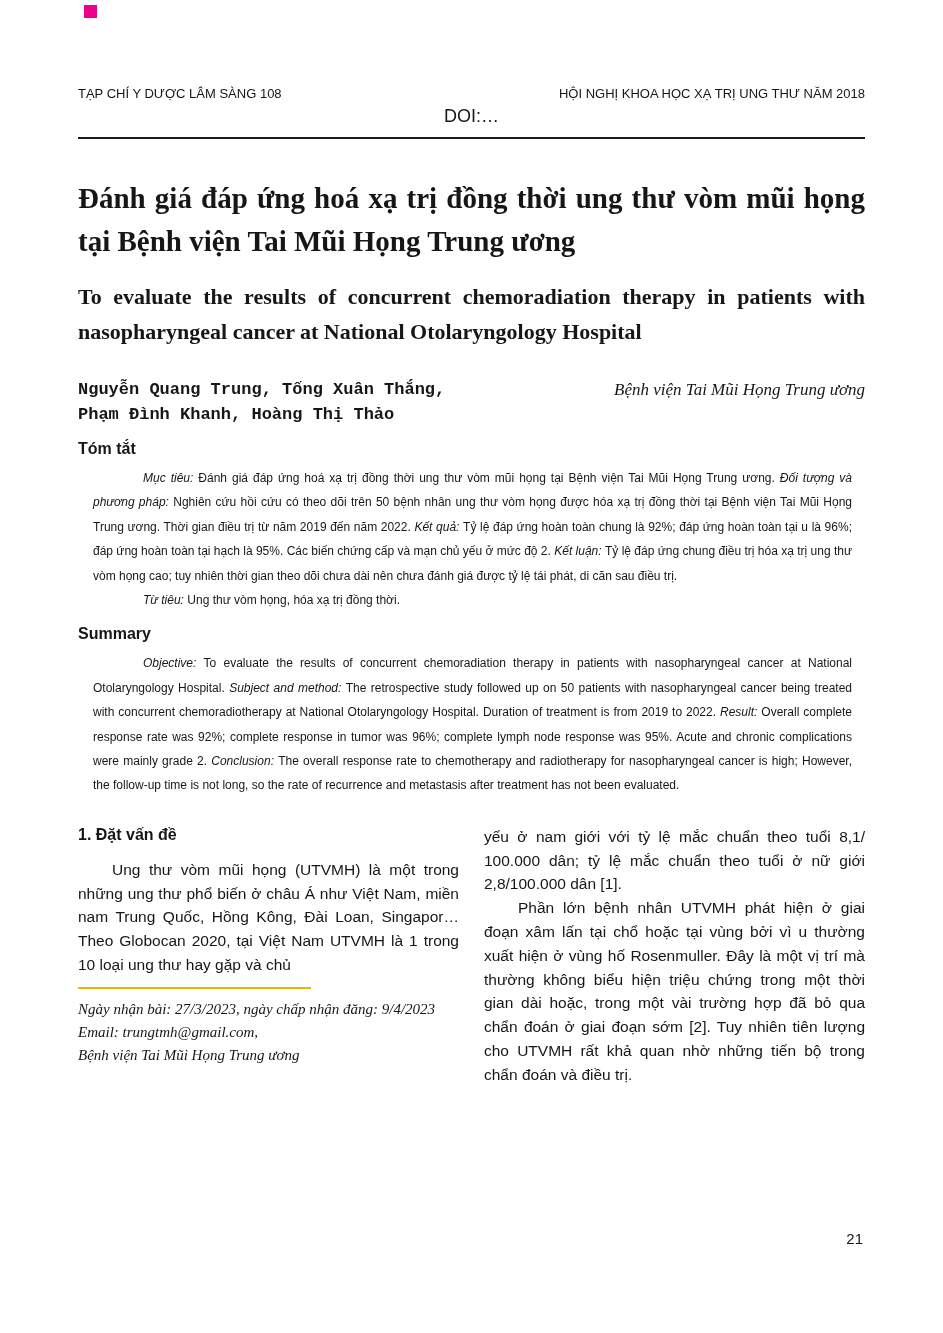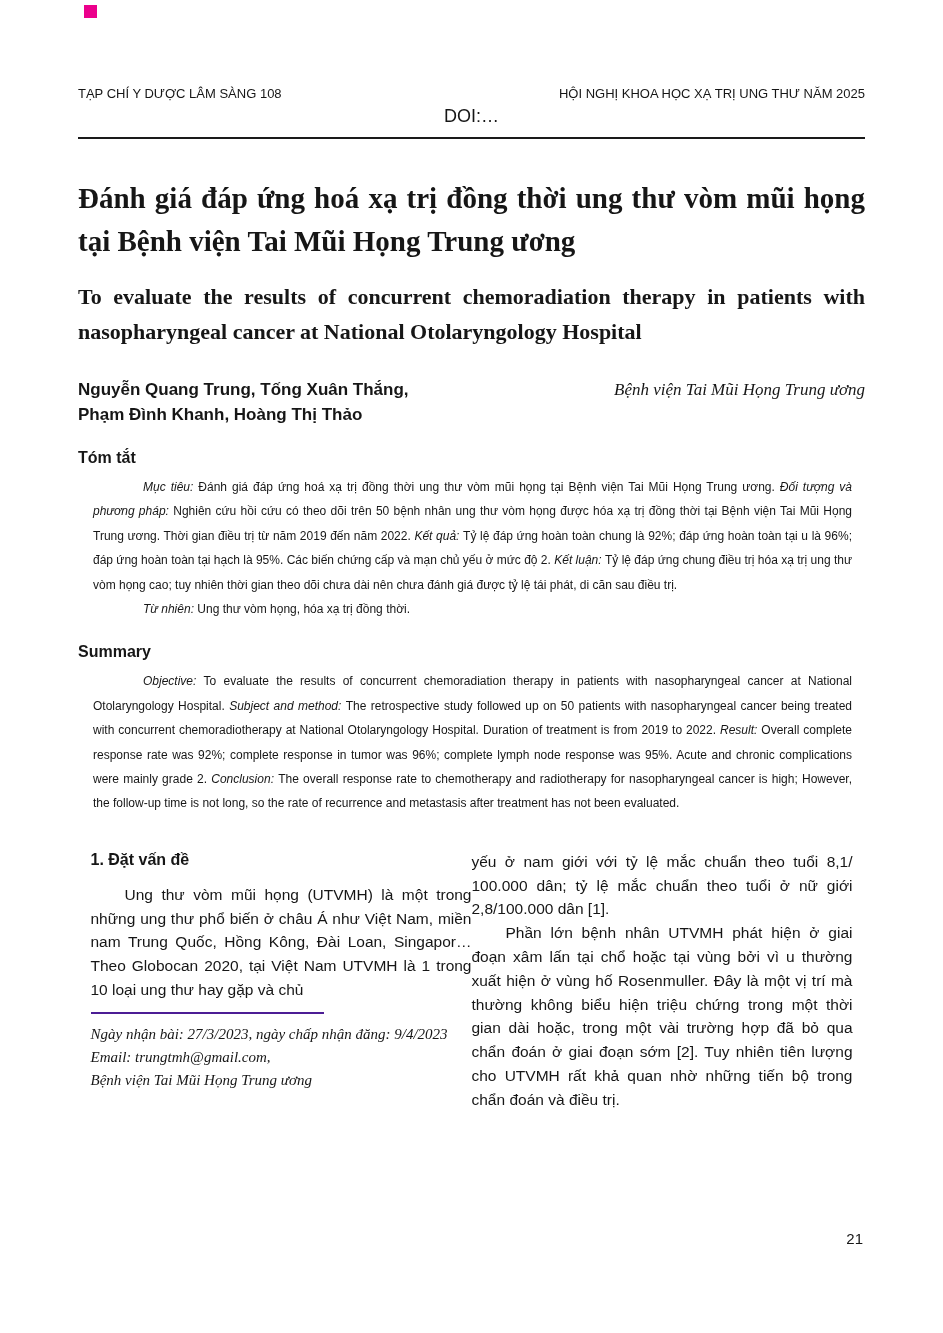--- a/index.html
+++ b/index.html
@@ -22,78 +22,78 @@
     font-weight:bold;font-size:29px;line-height:43px;
     text-align:justify;margin-top:38px;
   }
   .title-en{
     font-family:"Liberation Serif","DejaVu Serif",serif;
     font-weight:bold;font-size:22px;line-height:35px;
     text-align:justify;margin-top:16px;
   }
   .byline{display:flex;justify-content:space-between;align-items:flex-start;margin-top:28px;}
   .authors{
-    font-family:Liberation Sans, sans-serif;
+    font-family:Liberation Mono, monospace;
     font-weight:bold;font-size:17px;line-height:25px;
   }
   .affiliation{
     font-family:"Liberation Serif","DejaVu Serif",serif;
     font-style:italic;font-size:17px;line-height:25px;
   }
-  .sec-heading{font-weight:bold;font-size:16px;line-height:20px;margin-top:21px;}
+  .sec-heading{font-weight:bold;font-size:16px;line-height:20px;margin-top:12px;}
   .abstract{
     margin:7px 13px 0 15px;
     font-size:12px;line-height:24.4px;text-align:justify;
   }
   .abstract p{margin:0;}
   .abstract p.lead{text-indent:50px;}
   .abstract p.kw{text-indent:50px;}
   .seg-i{font-style:italic;}
-  .columns{display:flex;justify-content:center;margin-top:34px;}
+  .columns{display:flex;justify-content:space-between;margin-top:27px;}
   .col{width:381px;font-size:15.5px;line-height:23.8px;text-align:justify;}
   .col-heading{font-weight:bold;font-size:16px;line-height:20px;margin:0 0 13px 0;}
   .col p{margin:0;}
   .col p.indent{text-indent:34px;}
-  .footnote{margin-top:10px;width:233px;border-top:2px solid #4c1d95;padding-top:9px;}
+  .footnote{margin-top:10px;width:233px;border-top:2px solid #eab308;padding-top:9px;}
   .footnote div{
     font-family:"Liberation Serif","DejaVu Serif",serif;
     font-style:italic;font-size:15px;line-height:23px;
     white-space:nowrap;
   }
   .page-num{position:absolute;top:1230px;right:80px;font-size:15px;}
 </style>
 </head>
 <body>
 
 <div class="page">
 
   <div class="marker" style="background: rgb(236, 0, 140);"></div>
 
   <div class="header-row">
     <span>TẠP CHÍ Y DƯỢC LÂM SÀNG 108</span>
-    <span>HỘI NGHỊ KHOA HỌC XẠ TRỊ UNG THƯ NĂM 2025</span>
+    <span>HỘI NGHỊ KHOA HỌC XẠ TRỊ UNG THƯ NĂM 2018</span>
   </div>
   <div class="doi-line">DOI:…</div>
   <div class="header-rule"></div>
 
   <div class="title-vi">Đánh giá đáp ứng hoá xạ trị đồng thời ung thư vòm mũi họng tại Bệnh viện Tai Mũi Họng Trung ương</div>
   <div class="title-en">To evaluate the results of concurrent chemoradiation therapy in patients with nasopharyngeal cancer at National Otolaryngology Hospital</div>
 
   <div class="byline">
     <div class="authors">
       <div>Nguyễn Quang Trung, Tống Xuân Thắng,</div>
       <div>Phạm Đình Khanh, Hoàng Thị Thảo</div>
     </div>
     <div class="affiliation">Bệnh viện Tai Mũi Họng Trung ương</div>
   </div>
 
   <div class="sec-heading">Tóm tắt</div>
   <div class="abstract">
     <p class="lead"><span class="seg-i">Mục tiêu: </span><span>Đánh giá đáp ứng hoá xạ trị đồng thời ung thư vòm mũi họng tại Bệnh viện Tai Mũi Họng Trung ương. </span><span class="seg-i">Đối tượng và phương pháp: </span><span>Nghiên cứu hồi cứu có theo dõi trên 50 bệnh nhân ung thư vòm họng được hóa xạ trị đồng thời tại Bệnh viện Tai Mũi Họng Trung ương. Thời gian điều trị từ năm 2019 đến năm 2022. </span><span class="seg-i">Kết quả: </span><span>Tỷ lệ đáp ứng hoàn toàn chung là 92%; đáp ứng hoàn toàn tại u là 96%; đáp ứng hoàn toàn tại hạch là 95%. Các biến chứng cấp và mạn chủ yếu ở mức độ 2. </span><span class="seg-i">Kết luận: </span><span>Tỷ lệ đáp ứng chung điều trị hóa xạ trị ung thư vòm họng cao; tuy nhiên thời gian theo dõi chưa dài nên chưa đánh giá được tỷ lệ tái phát, di căn sau điều trị.</span></p>
-    <p class="kw"><span class="seg-i">Từ nhiên: </span><span>Ung thư vòm họng, hóa xạ trị đồng thời.</span></p>
+    <p class="kw"><span class="seg-i">Từ tiêu: </span><span>Ung thư vòm họng, hóa xạ trị đồng thời.</span></p>
   </div>
 
   <div class="sec-heading">Summary</div>
   <div class="abstract">
     <p class="lead"><span class="seg-i">Objective: </span><span>To evaluate the results of concurrent chemoradiation therapy in patients with nasopharyngeal cancer at National Otolaryngology Hospital. </span><span class="seg-i">Subject and method: </span><span>The retrospective study followed up on 50 patients with nasopharyngeal cancer being treated with concurrent chemoradiotherapy at National Otolaryngology Hospital. Duration of treatment is from 2019 to 2022. </span><span class="seg-i">Result: </span><span>Overall complete response rate was 92%; complete response in tumor was 96%; complete lymph node response was 95%. Acute and chronic complications were mainly grade 2. </span><span class="seg-i">Conclusion: </span><span>The overall response rate to chemotherapy and radiotherapy for nasopharyngeal cancer is high; However, the follow-up time is not long, so the rate of recurrence and metastasis after treatment has not been evaluated.</span></p>
   </div>
 
   <div class="columns">
     <div class="col">
       <div class="col-heading">1. Đặt vấn đề</div>

